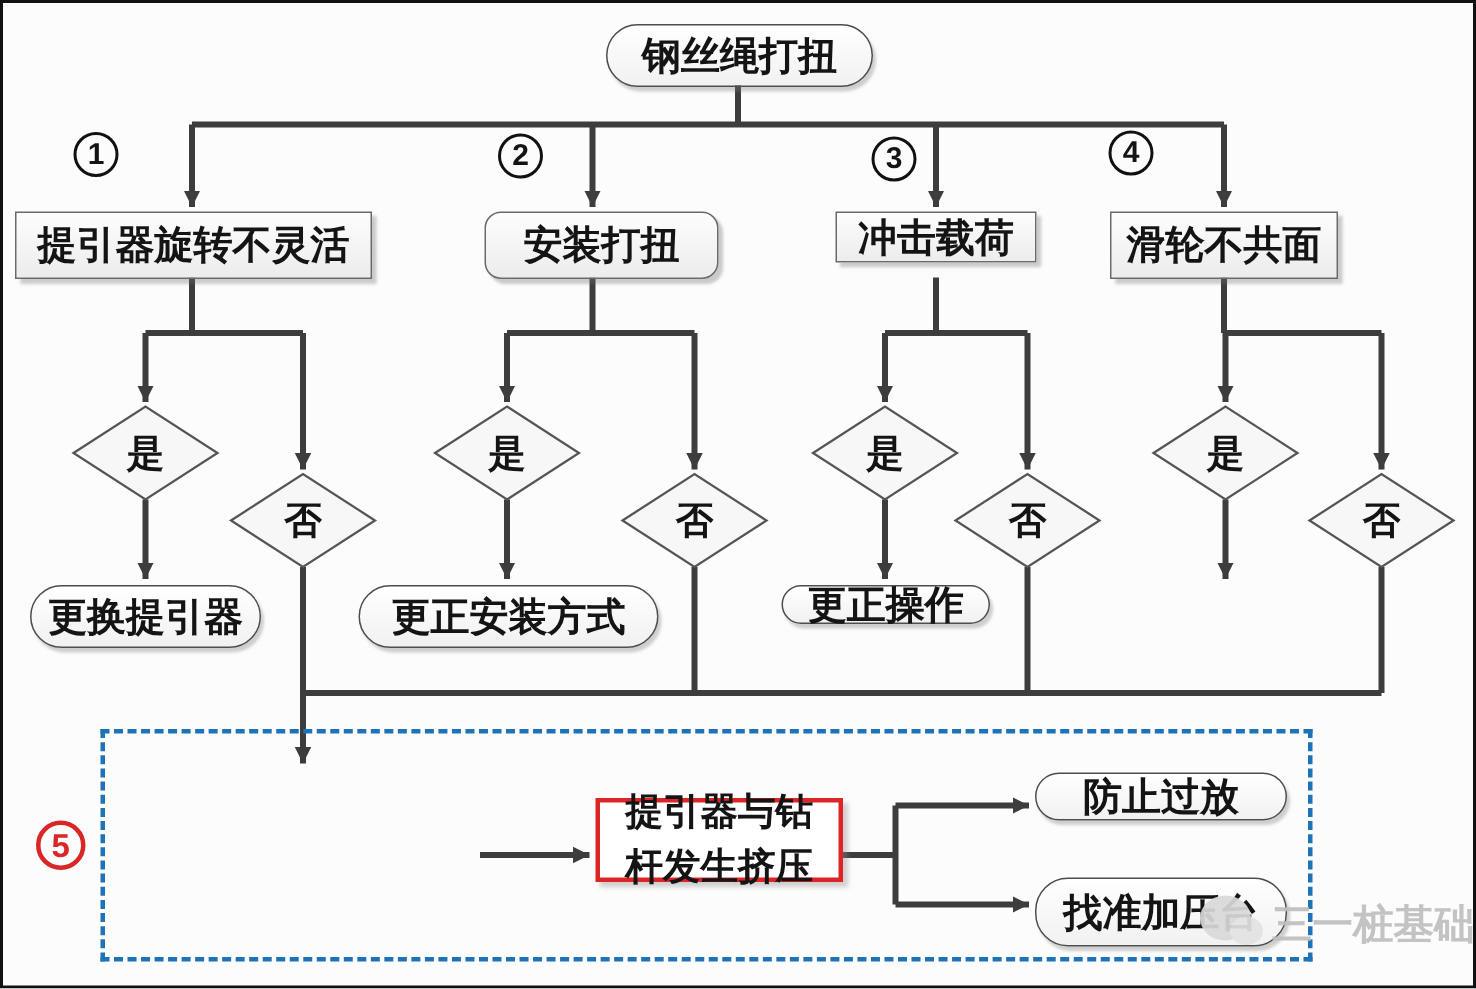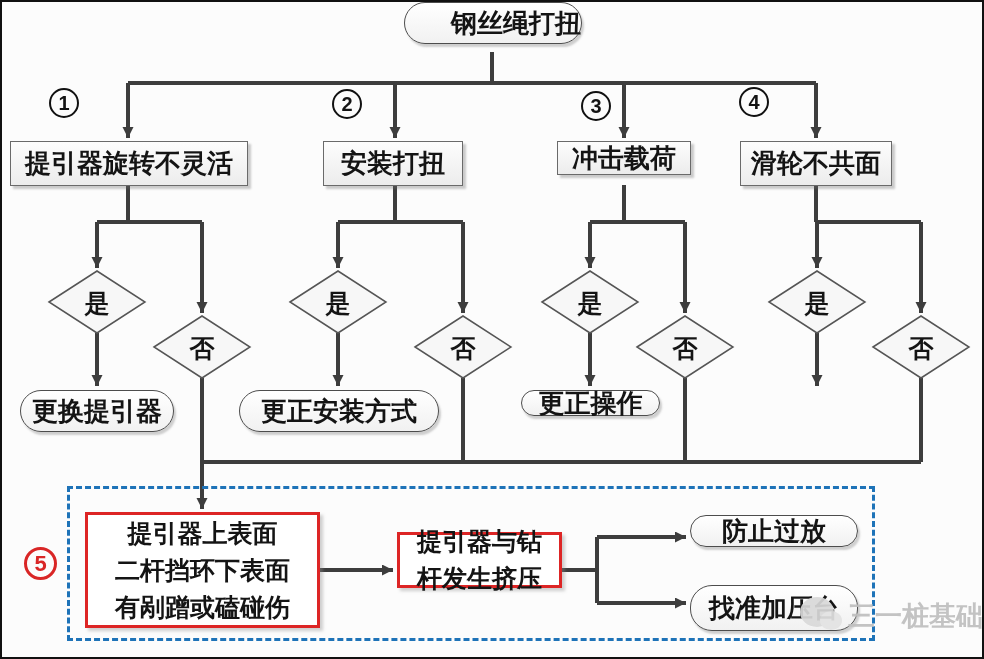--- a/index.html
+++ b/index.html
@@ -112,41 +112,41 @@
       <polygon points="152,345 200,314 248,345 200,376"></polygon>
       <polygon points="288,300 336,269 384,300 336,331"></polygon>
       <polygon points="413,345 461,314 509,345 461,376"></polygon>
       <polygon points="540,300 588,269 636,300 588,331"></polygon>
       <polygon points="635,345 683,314 731,345 683,376"></polygon>
       <polygon points="767,300 815,269 863,300 815,331"></polygon>
       <polygon points="871,345 919,314 967,345 919,376"></polygon>
     </g>
   </svg>
 
-  <div class="abs stadium" style="left:402px;top:0;width:178px;height:42px;justify-content:flex-end;">
+  <div class="abs stadium" style="left:402px;top:14px;width:178px;height:42px;">
     <span>钢丝绳打扭</span>
   </div>
 
   <div class="abs circnum" style="left:47px;top:86px;">
       <span>1</span>
     </div>
   <div class="abs circnum" style="left:330px;top:87px;">
       <span>2</span>
     </div>
   <div class="abs circnum" style="left:579px;top:89px;">
       <span>3</span>
     </div>
   <div class="abs circnum" style="left:737px;top:85px;">
       <span>4</span>
     </div>
 
   <div class="abs procbox" style="left:8px;top:139px;width:238px;height:45px;">
       <span>提引器旋转不灵活</span>
     </div>
-  <div class="abs procbox" style="left:321px;top:139px;width:140px;height:45px;">
+  <div class="abs procbox" style="left:321px;top:139px;width:156px;height:45px;border-radius:11px;">
       <span>安装打扭</span>
     </div>
   <div class="abs procbox" style="left:555px;top:139px;width:134px;height:34px;">
       <span>冲击载荷</span>
     </div>
   <div class="abs procbox" style="left:738px;top:139px;width:152px;height:45px;">
       <span>滑轮不共面</span>
     </div>
 
   <div class="diamond-label" style="left:95px;top:301px;">是</div>
@@ -166,23 +166,20 @@
     </div>
   <div class="abs stadium" style="left:519px;top:388px;width:139px;height:26px;">
       <span>更正操作</span>
     </div>
 
   <div class="abs dashedbox" style="left:65px;top:484px;width:808px;height:155px;"></div>
   <div class="abs circnum red" style="left:22px;top:545px;">
       <span>5</span>
     </div>
 
-  <div class="abs redbox" style="left:83px;top:510px;width:235px;height:116px;"><span>提引器上表面
-二杆挡环下表面
-有剐蹭或磕碰伤</span></div>
   <div class="abs redbox" style="left:395px;top:530px;width:165px;height:56px;"><span>提引器与钻
 杆发生挤压</span></div>
 
   <div class="abs stadium" style="left:688px;top:513px;width:168px;height:32px;align-items:center;">
       <span>防止过放</span>
     </div>
   <div class="abs stadium" style="left:688px;top:583px;width:168px;height:46px;">
       <span>找准加压台</span>
     </div>
 

